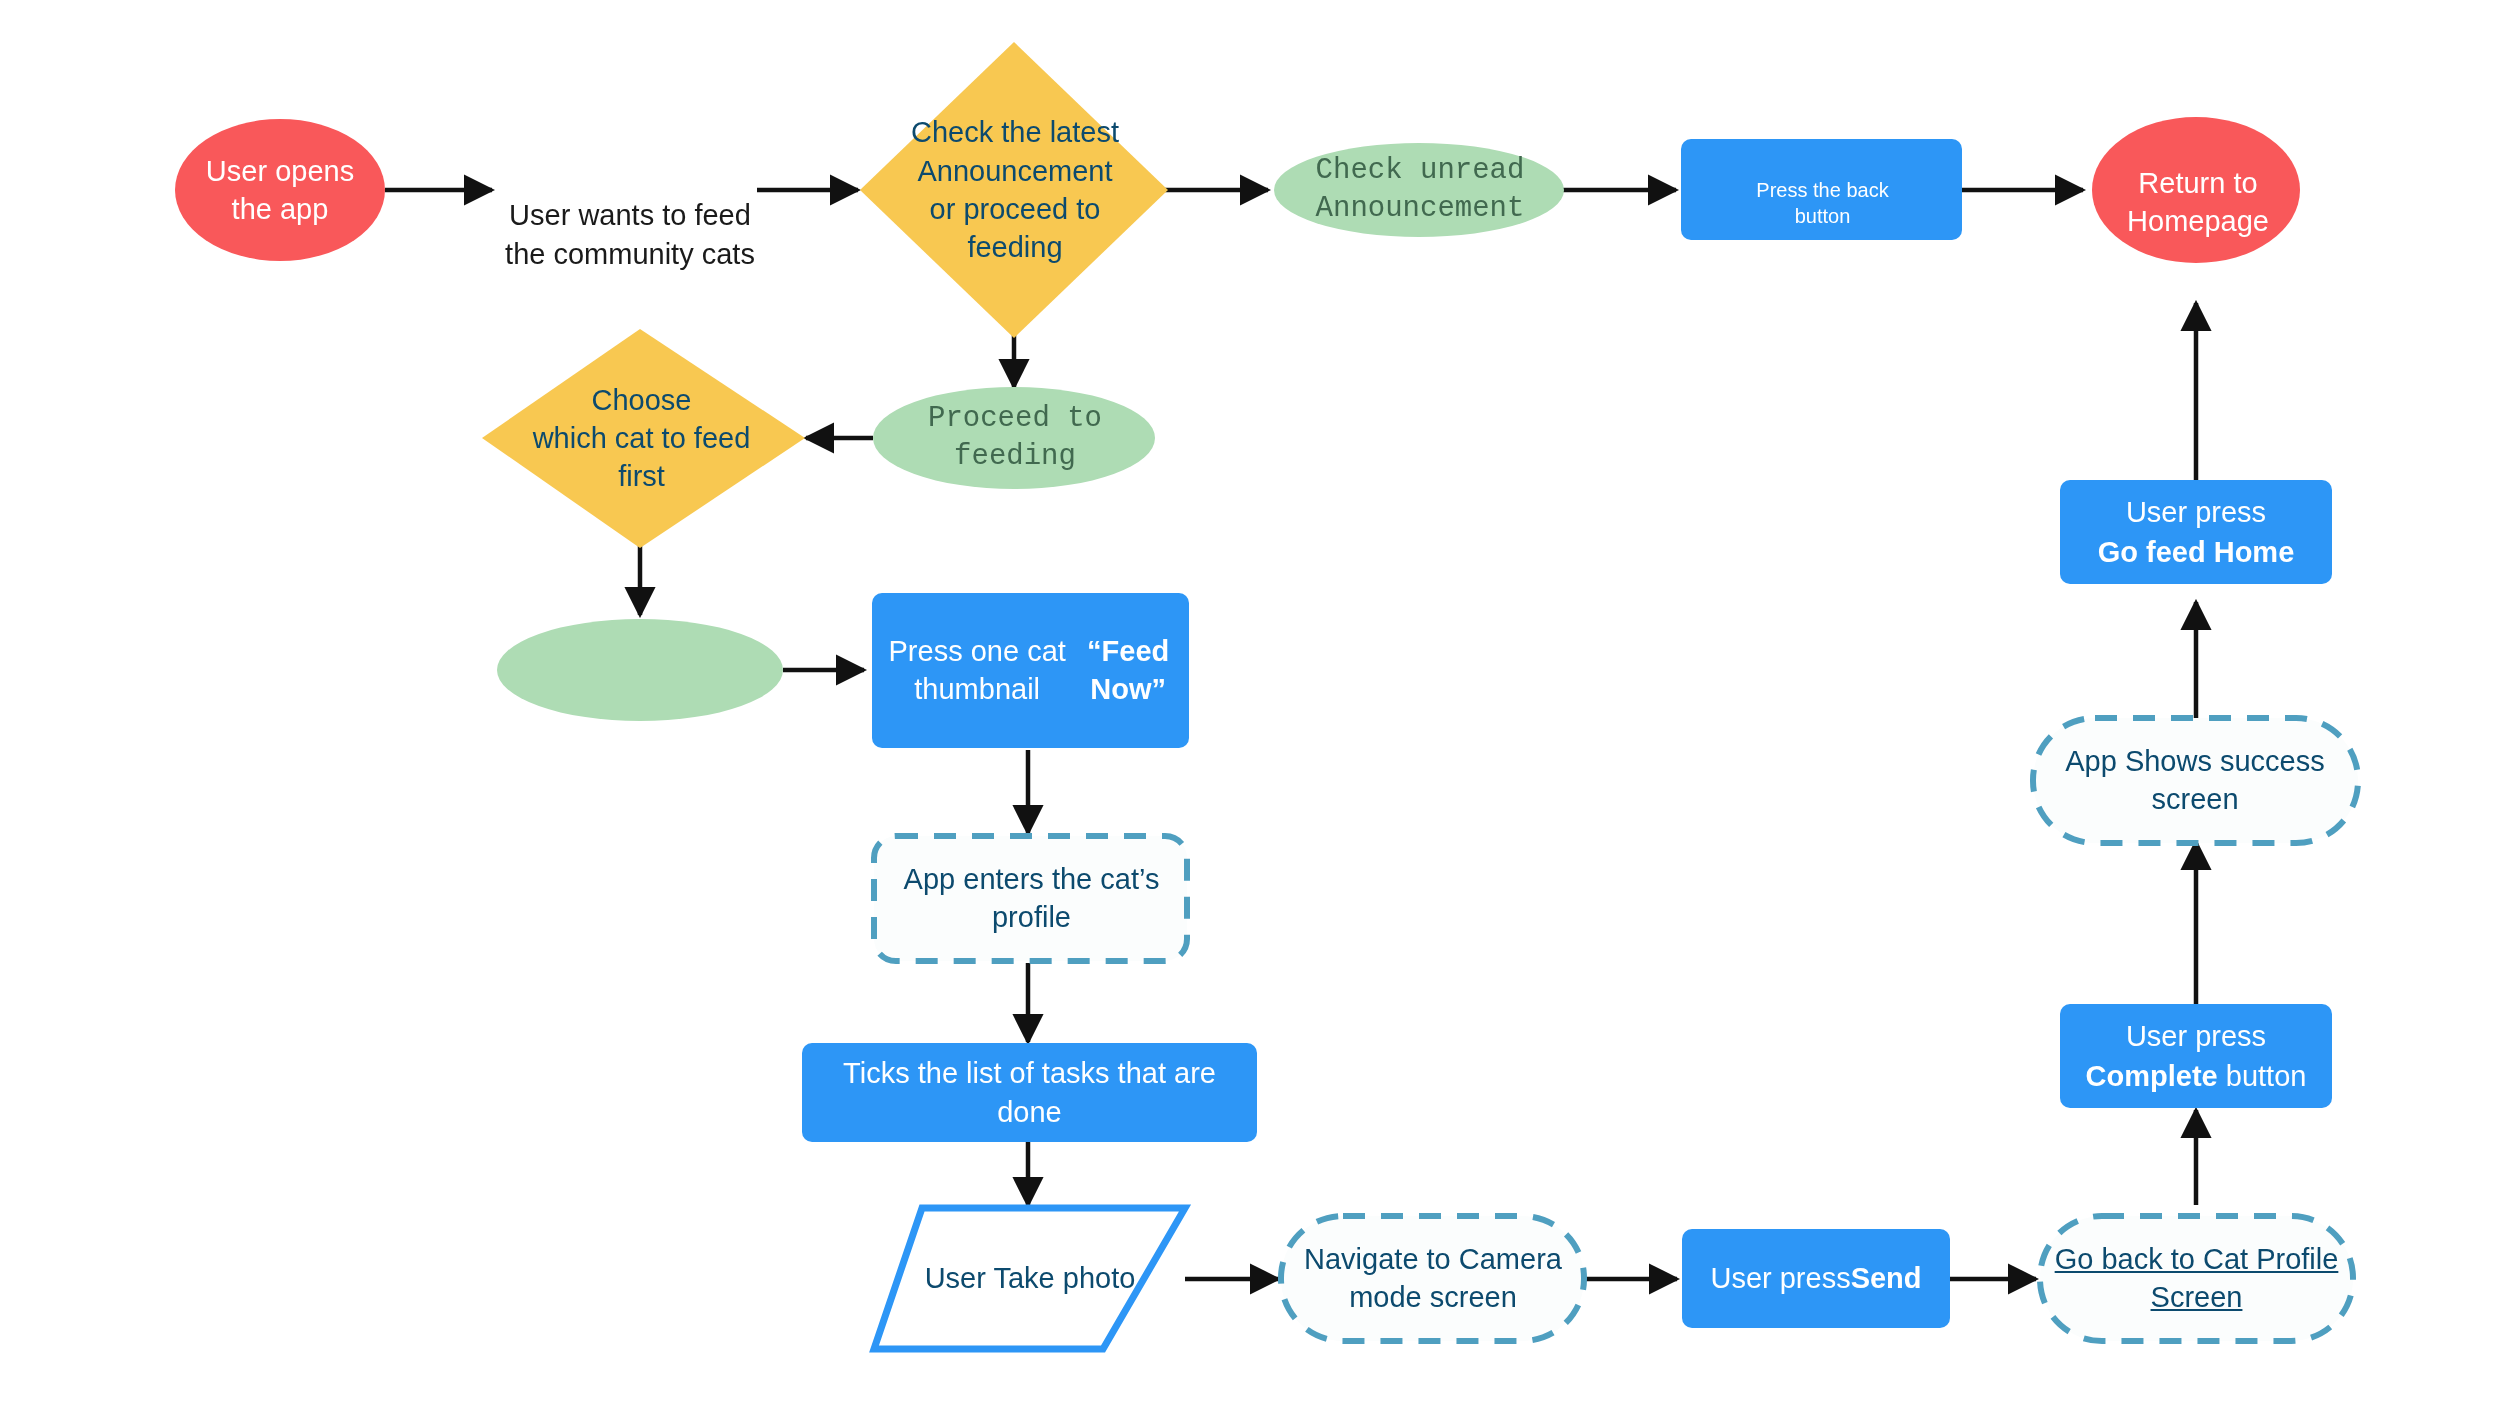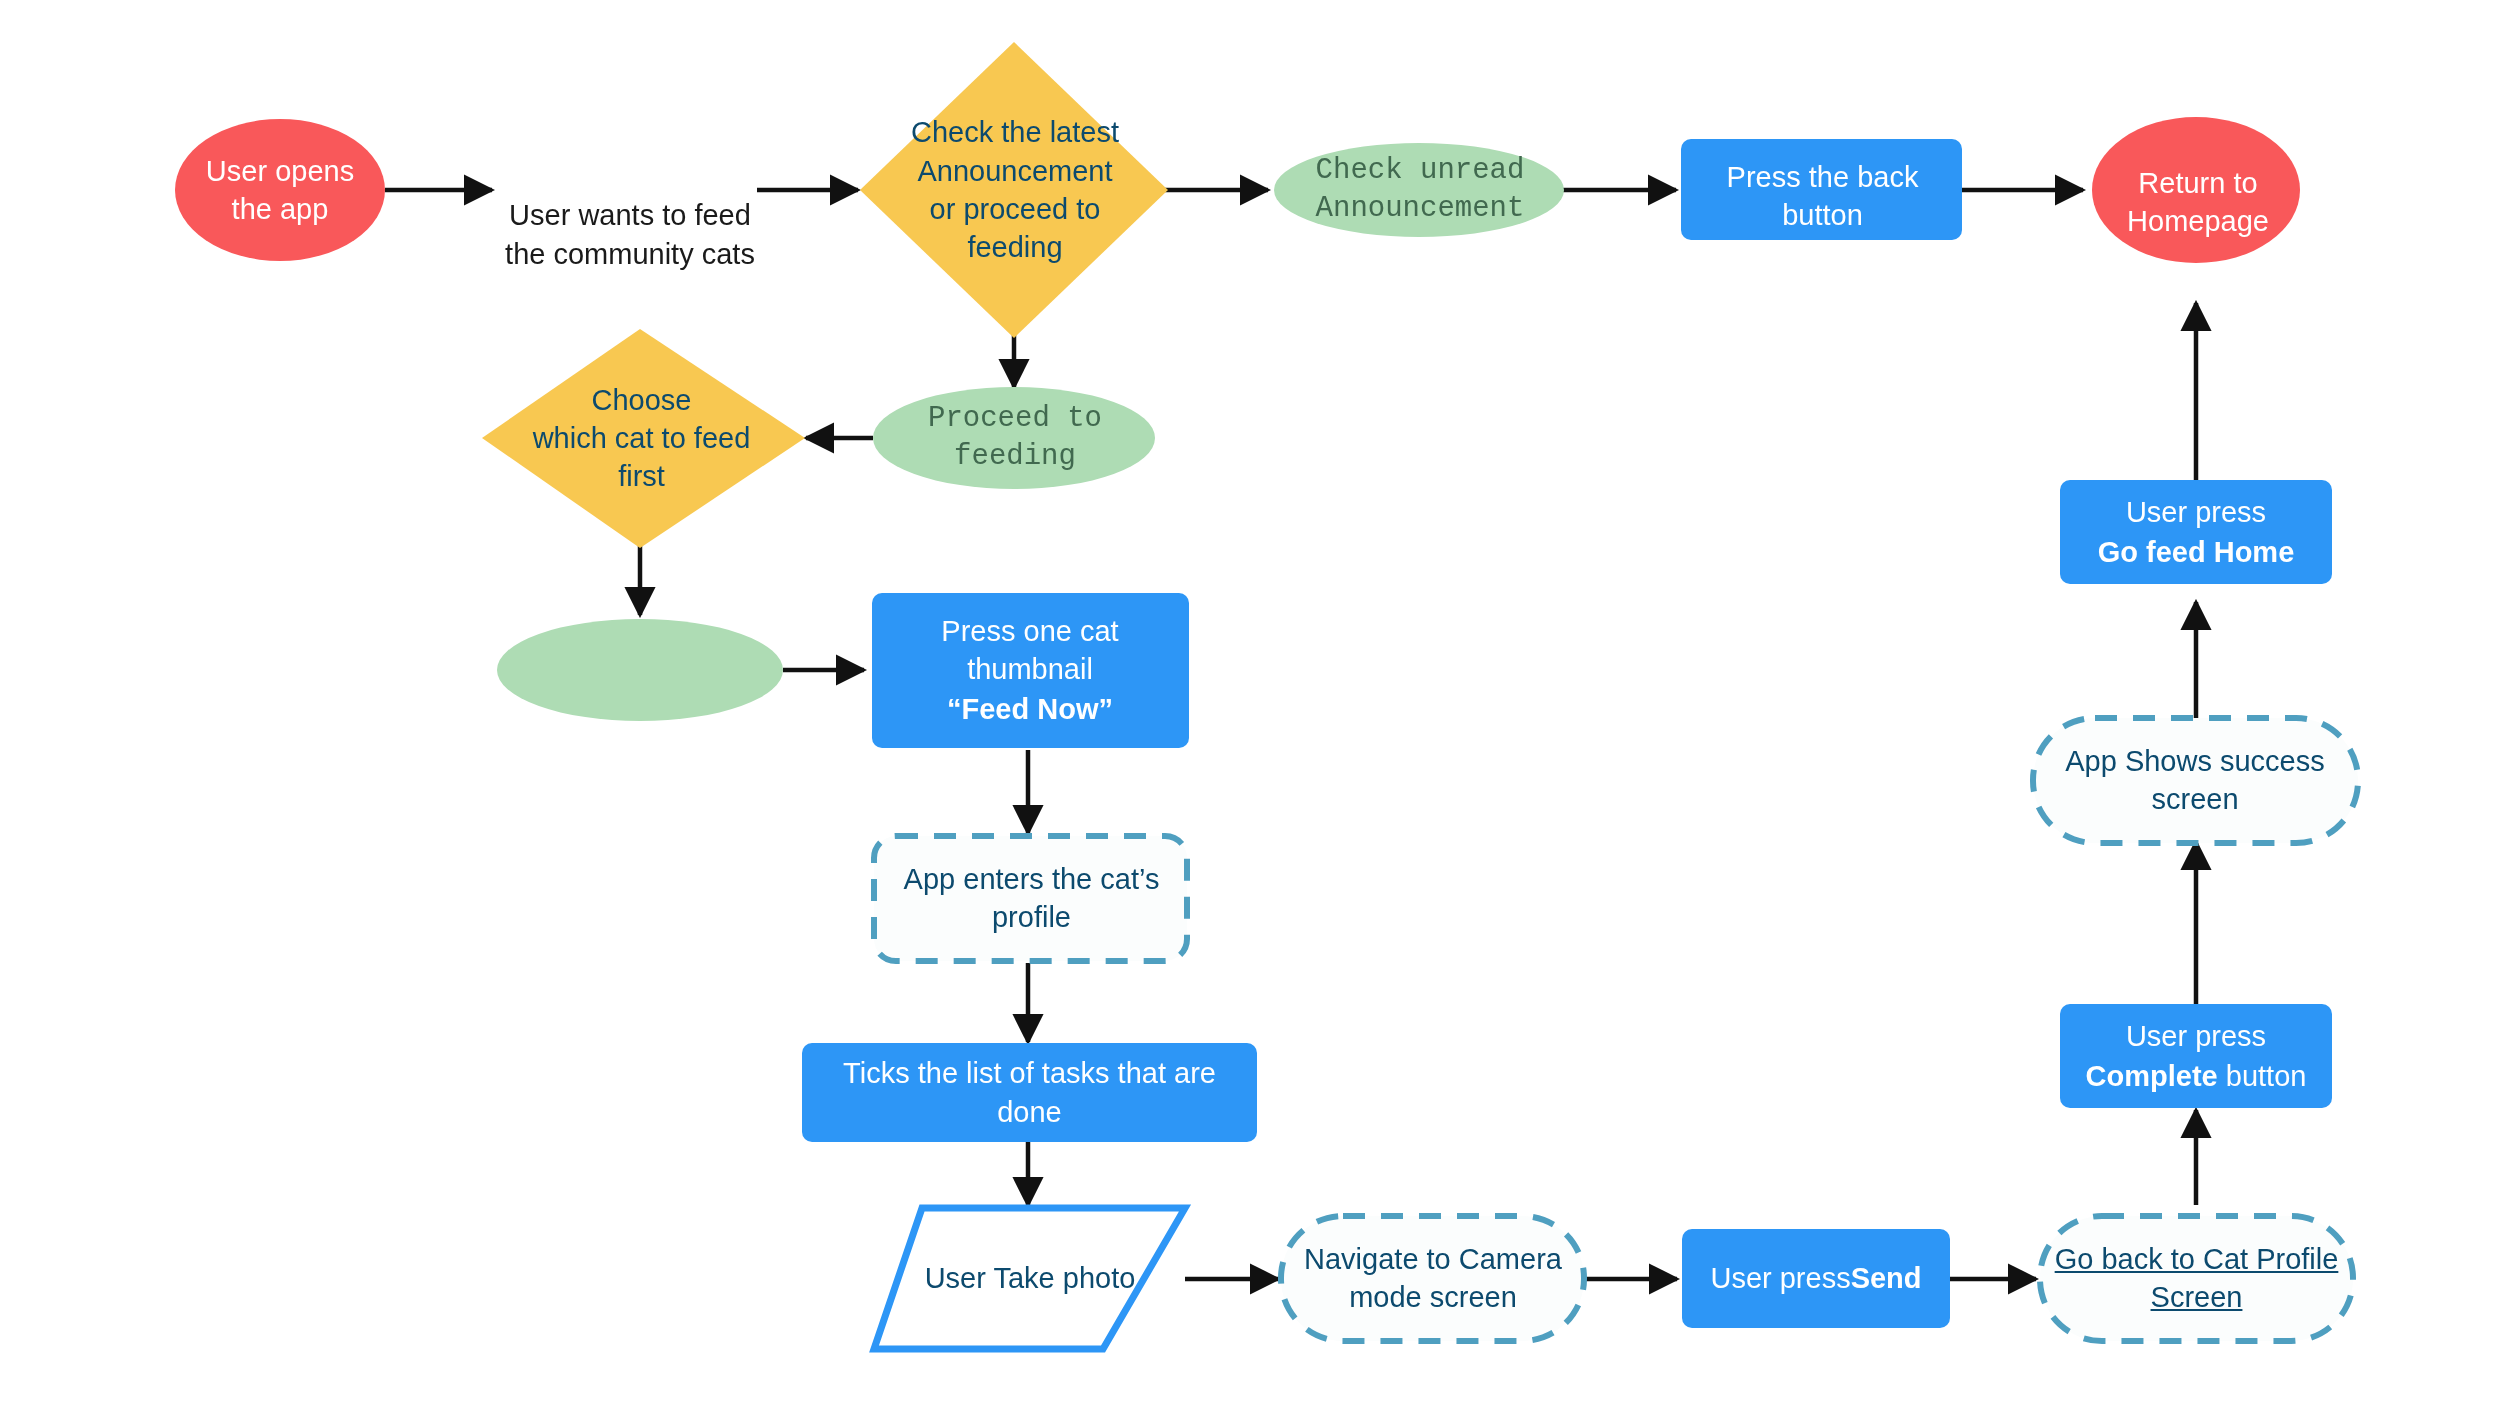--- a/index.html
+++ b/index.html
@@ -131,35 +131,35 @@
 the community cats</div>
 
   <div class="node-label lbl-dark" style="left:890px; top:100px; width:250px; height:180px; font-size:29px;">Check the latest
 Announcement
 or proceed to
 feeding</div>
 
   <div class="node-label lbl-green" style="left:1290px; top:140px; width:260px; height:100px; font-size:29px;">Check unread
 Announcement</div>
 
-  <div class="node-label lbl-white" style="left:1690px; top:132px; width:265px; height:128px; font-size:29px;">Press the back
+  <div class="node-label lbl-white" style="left:1690px; top:139px; width:265px; height:128px; font-size:20px;">Press the back
 button</div>
 
   <div class="node-label lbl-white" style="left:2078px; top:152px; width:240px; height:100px; font-size:29px;">Return to
 Homepage</div>
 
   <div class="node-label lbl-green" style="left:895px; top:388px; width:240px; height:100px; font-size:29px;">Proceed to
 feeding</div>
 
   <div class="node-label lbl-dark" style="left:494px; top:373px; width:295px; height:130px; font-size:29px;">Choose
 which cat to feed
 first</div>
 
 
-  <div class="node-label lbl-white" style="left:880px; top:620px; width:300px; height:100px; font-size:29px; flex-direction:column; gap:2px;">
+  <div class="node-label lbl-white" style="left:880px; top:620px; width:300px; height:100px; font-size:29px; flex-direction:row; gap:2px;">
     <span>Press one cat thumbnail</span>
     <span class="b">“Feed Now”</span>
   </div>
 
   <div class="node-label lbl-dark" style="left:884px; top:848px; width:295px; height:100px; font-size:29px;">App enters the cat’s
 profile</div>
 
   <div class="node-label lbl-white" style="left:812px; top:1043px; width:435px; height:99px; font-size:29px;">Ticks the list of tasks that are done</div>
 
   <div class="node-label lbl-dark" style="left:895px; top:1248px; width:270px; height:60px; font-size:29px;">User Take photo</div>

